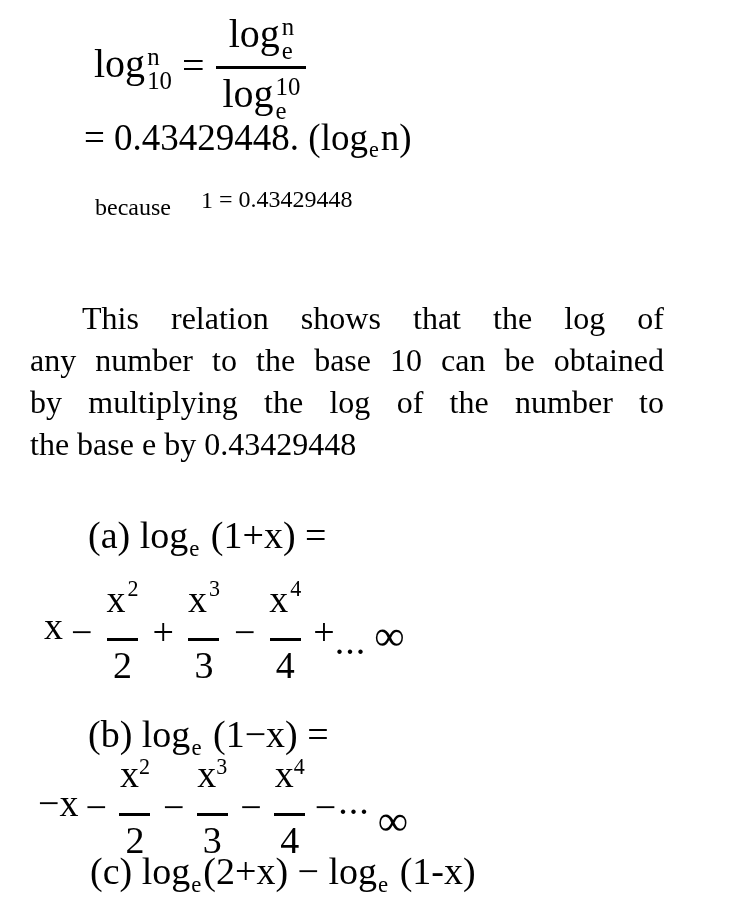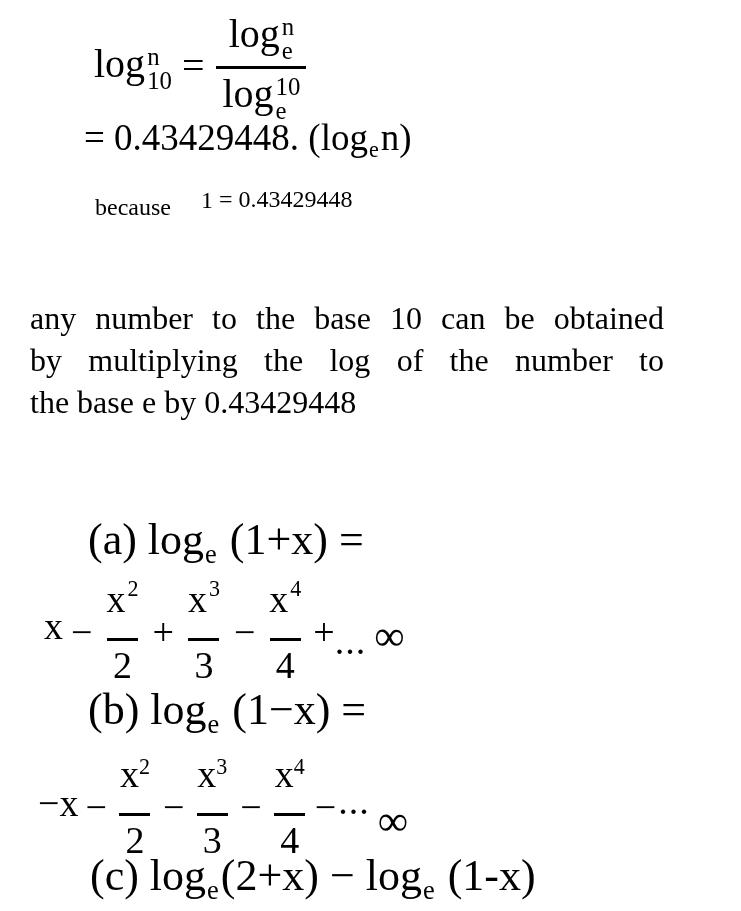--- a/index.html
+++ b/index.html
@@ -105,26 +105,26 @@
   .pline.indent { text-indent: 52px; }
 
   
   .heading {
     top: 469px; left: 88px;
     font-size: 34px;
     line-height: 1.2;
   }
   .item {
     left: 88px;
-    font-size: 44px;
+    font-size: 38px;
     line-height: 1.25;
     white-space: nowrap;
   }
   .item-a { top: 512px; }
-  .item-b { top: 682px; }
+  .item-b { top: 711px; }
   .item-c { top: 848px; left: 90px; }
 
   
   .series {
     font-size: 38px;
   }
   .series .lead { position: relative; top: -6px; }
   .series .sop { margin: 0 8px; }
   .series .frac .num { padding-bottom: 20px; }
   .series .inf { font-size: 1.12em; margin-left: 8px; }
@@ -171,20 +171,21 @@
 
   <div class="abs mathrow f3">
     <span class="because-word">because</span>
     <span class="frac">
       <span class="num">1</span>
     </span>
     <span class="rhs">= 0.43429448</span>
   </div>
 
   <div class="abs para">
+    <div class="pline just indent">This relation shows that the log of</div>
     <div class="pline just">any number to the base 10 can be obtained</div>
     <div class="pline just">by multiplying the log of the number to</div>
     <div class="pline">the base e by 0.43429448</div>
   </div>
 
 
   <div class="abs item item-a">
     <span>(a) log</span><span class="msub">e</span><span> (1+x) =</span>
   </div>
 

